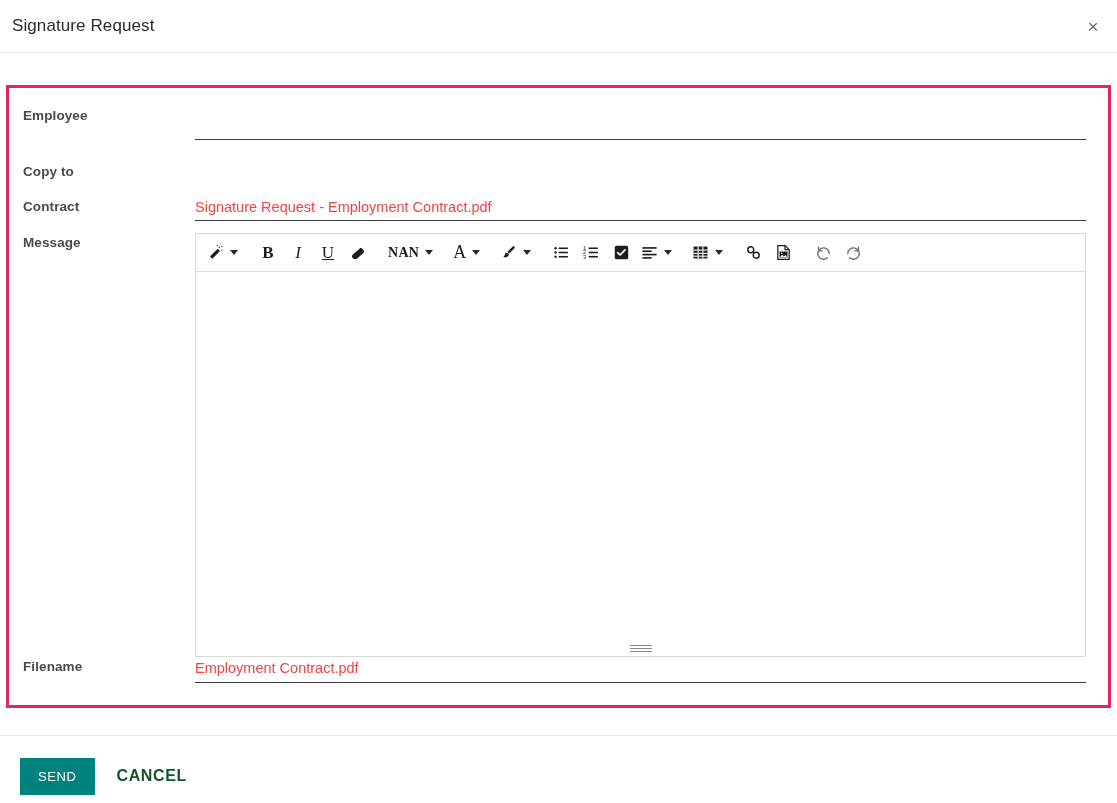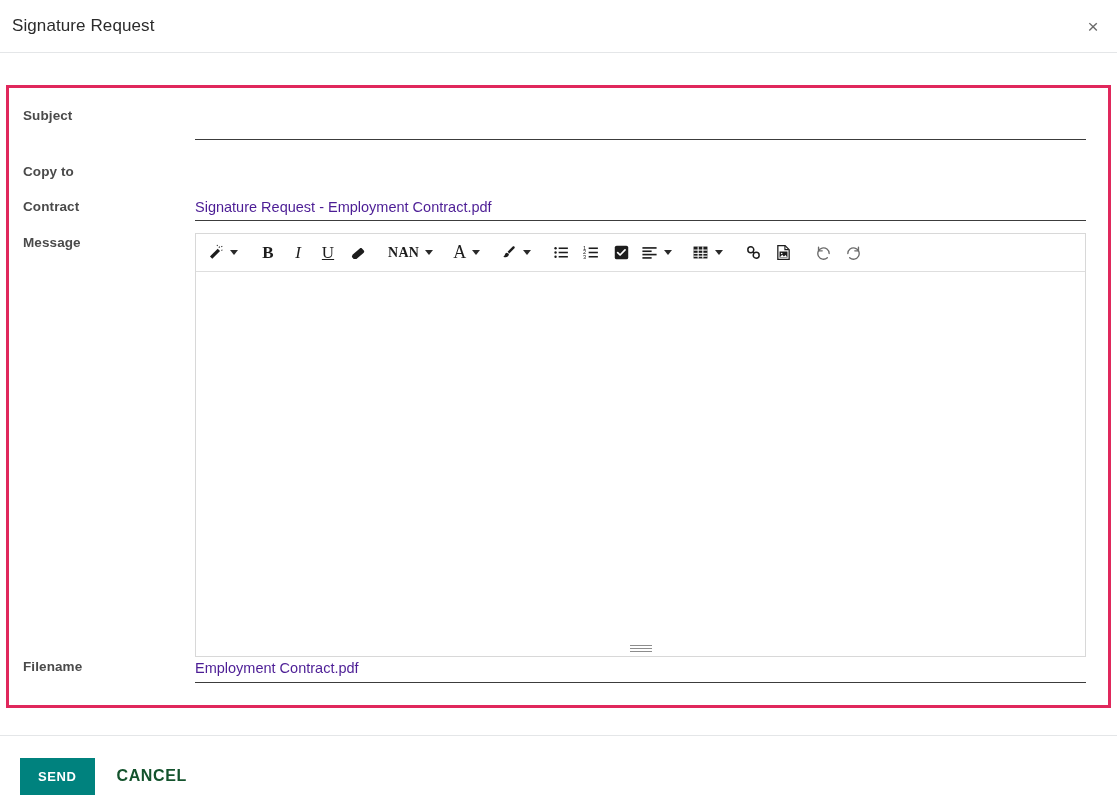--- a/index.html
+++ b/index.html
@@ -80,21 +80,21 @@
 
   
   .row-employee { height: 46px; }
   .underline-input {
     width: 100%;
     height: 28px;
     border: none;
     border-bottom: 1px solid #3c3c3c;
     background: transparent;
     font-size: 14.5px;
-    color: #4c1d95;
+    color: #ef4444;
     outline: none;
     padding: 0 0 3px 0;
     font-family: "Liberation Sans", sans-serif;
   }
   .row-employee .underline-input { height: 34px; }
 
   
   .row-copyto { height: 32px; margin-top: 10px; }
   .copyto-wrap { position: relative; }
   .copyto-input {
@@ -207,21 +207,21 @@
     padding: 20px 0 0 20px;
     display: flex;
     align-items: center;
     gap: 12px;
   }
   .btn-send {
     background: #00827e;
     color: #ffffff;
     border: none;
     font-size: 13px;
-    font-weight: bold;
+    font-weight: normal;
     letter-spacing: .6px;
     padding: 11px 18px;
     cursor: pointer;
     font-family: "Liberation Sans", sans-serif;
   }
   .btn-cancel {
     background: none;
     border: none;
     color: #14532d;
     font-size: 16px;
@@ -239,21 +239,21 @@
 
   <div class="dlg-header">
     <div class="dlg-title">Signature Request</div>
     <button class="dlg-close">×</button>
   </div>
 
   <div class="dlg-body">
     <div class="form-outline">
 
       <div class="row row-employee">
-        <div class="label">Subject</div>
+        <div class="label">Employee</div>
         <div class="field">
           <input class="underline-input" type="text" value="" style="">
         </div>
       </div>
 
       <div class="row row-copyto">
         <div class="label">Copy to</div>
       </div>
 
       <div class="row row-subject">

